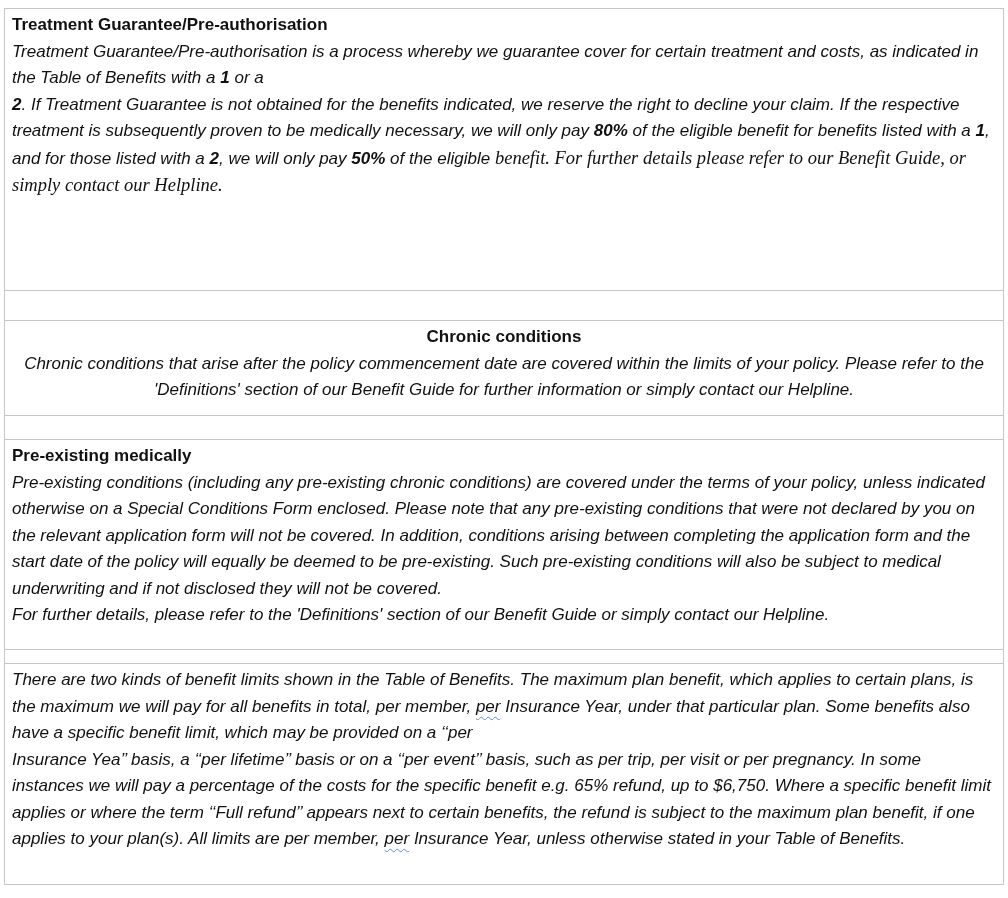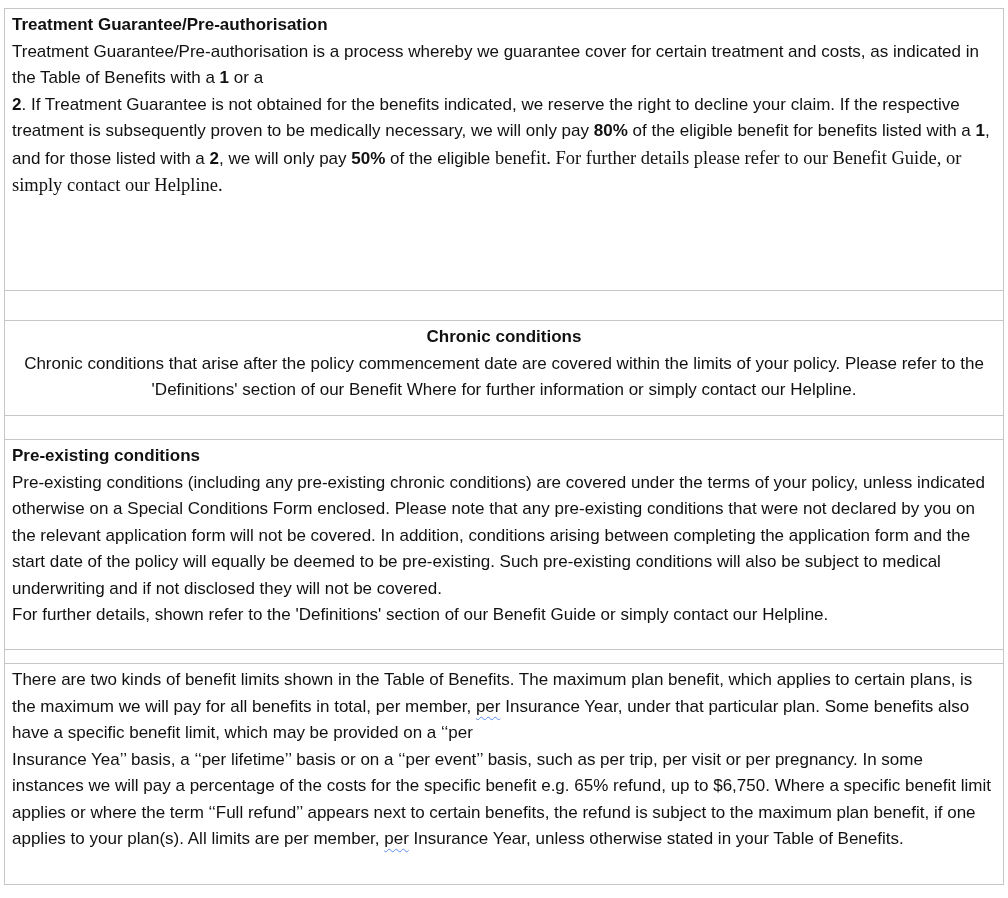--- a/index.html
+++ b/index.html
@@ -34,21 +34,21 @@
   .cell-spacer-2 { height: 25px; padding: 0; }
   .cell-preexisting { min-height: 211px; }
   .cell-spacer-3 { height: 15px; padding: 0; }
   .cell-limits { min-height: 222px; }
   .heading {
     font-weight: bold;
     margin: 0;
     font-size: 17px;
     line-height: 26.5px;
   }
-  .para { margin: 0; }
+  .para { margin: 0; font-style: italic; }
   .bold { font-weight: bold; }
   .serif {
     font-family: "Liberation Serif", serif;
     font-size: 18.5px;
   }
   .wavy {
     text-decoration-line: underline;
     text-decoration-style: wavy;
     text-decoration-color: #5b8def;
     text-decoration-thickness: 1px;
@@ -66,29 +66,29 @@
     <div class="cell cell-treatment">
       <div class="heading">Treatment Guarantee/Pre-authorisation</div>
       <div class="para"><span>Treatment Guarantee/Pre-authorisation is a process whereby we guarantee cover for certain treatment and costs, as indicated in the Table of Benefits with a </span><span class="bold">1</span><span> or a</span></div>
       <div class="para"><span class="bold">2</span><span>. If Treatment Guarantee is not obtained for the benefits indicated, we reserve the right to decline your claim. If the respective treatment is subsequently proven to be medically necessary, we will only pay </span><span class="bold">80%</span><span> of the eligible benefit for benefits listed with a </span><span class="bold">1</span><span>, and for those listed with a </span><span class="bold">2</span><span>, we will only pay </span><span class="bold">50%</span><span> of the eligible </span><span class="serif">benefit. For further details please refer to our Benefit Guide, or simply contact our Helpline.</span></div>
     </div>
 
     <div class="cell cell-spacer-1"></div>
 
     <div class="cell cell-chronic">
       <div class="heading">Chronic conditions</div>
-      <div class="para"><span>Chronic conditions that arise after the policy commencement date are covered within the limits of your policy. Please refer to the 'Definitions' section of our Benefit Where for further information or simply contact our Helpline.</span></div>
+      <div class="para"><span>Chronic conditions that arise after the policy commencement date are covered within the limits of your policy. Please refer to the 'Definitions' section of our Benefit Guide for further information or simply contact our Helpline.</span></div>
     </div>
 
     <div class="cell cell-spacer-2"></div>
 
     <div class="cell cell-preexisting">
-      <div class="heading">Pre-existing conditions</div>
+      <div class="heading">Pre-existing medically</div>
       <div class="para"><span>Pre-existing conditions (including any pre-existing chronic conditions) are covered under the terms of your policy, unless indicated otherwise on a Special Conditions Form enclosed. Please note that any pre-existing conditions that were not declared by you on the relevant application form will not be covered. In addition, conditions arising between completing the application form and the start date of the policy will equally be deemed to be pre-existing. Such pre-existing conditions will also be subject to medical underwriting and if not disclosed they will not be covered.</span></div>
-      <div class="para"><span>For further details, shown refer to the 'Definitions' section of our Benefit Guide or simply contact our Helpline.</span></div>
+      <div class="para"><span>For further details, please refer to the 'Definitions' section of our Benefit Guide or simply contact our Helpline.</span></div>
     </div>
 
     <div class="cell cell-spacer-3"></div>
 
     <div class="cell cell-limits">
       <div class="para"><span>There are two kinds of benefit limits shown in the Table of Benefits. The maximum plan benefit, which applies to certain plans, is the maximum we will pay for all benefits in total, per member, </span><span class="wavy">per</span><span> Insurance Year, under that particular plan. Some benefits also have a specific benefit limit, which may be provided on a ‘‘per</span></div>
       <div class="para"><span>Insurance Yea’’ basis, a ‘‘per lifetime’’ basis or on a ‘‘per event’’ basis, such as per trip, per visit or per pregnancy. In some instances we will pay a percentage of the costs for the specific benefit e.g. 65% refund, up to $6,750. Where a specific benefit limit applies or where the term ‘‘Full refund’’ appears next to certain benefits, the refund is subject to the maximum plan benefit, if one applies to your plan(s). All limits are per member, </span><span class="wavy">per</span><span> Insurance Year, unless otherwise stated in your Table of Benefits.</span></div>
     </div>
 
   </div>

